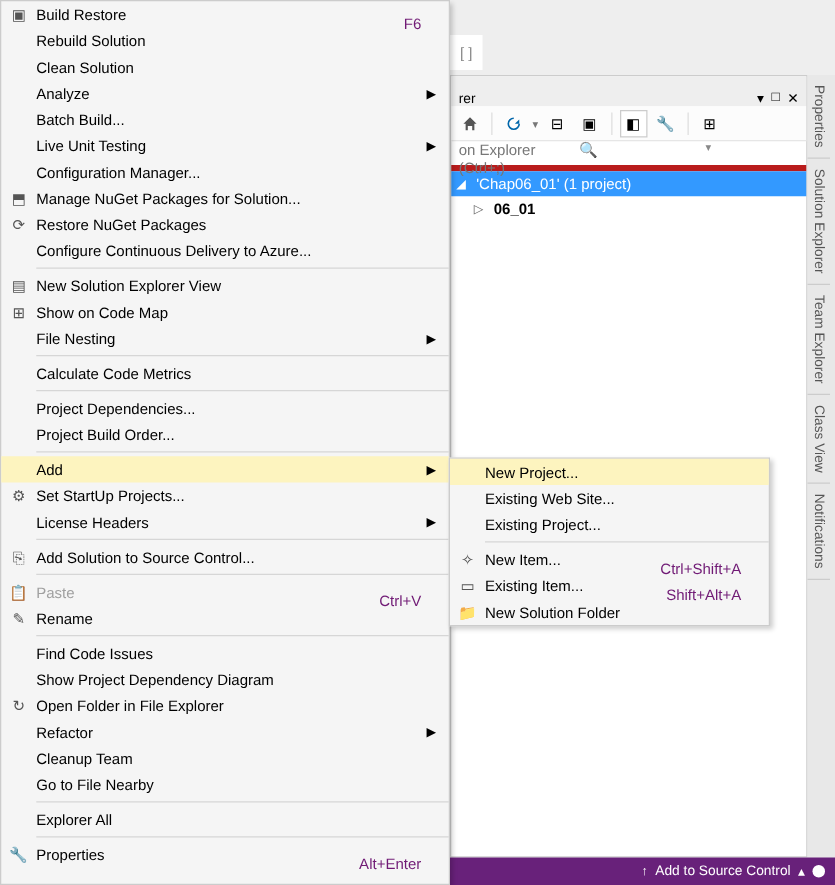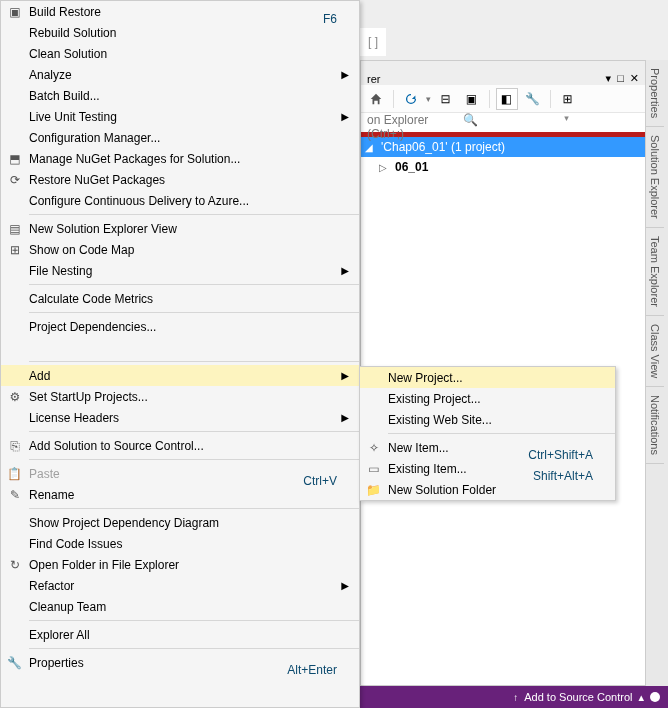--- a/index.html
+++ b/index.html
@@ -11,21 +11,21 @@
     z-index: 10;
   }
   .menu-item {
     display: flex; align-items: center; height: 21px; padding: 0 6px 0 0;
     cursor: default; position: relative;
   }
   .menu-item.highlighted { background: #fdf4bf; }
   .menu-item.disabled { color: #a0a0a0; }
   .menu-icon { width: 28px; height: 21px; display:flex; align-items:center; justify-content:center; flex-shrink:0; }
   .menu-label { flex: 1; white-space: nowrap; overflow: hidden; }
-  .menu-shortcut { color: #0c4a6e; padding-left: 16px; margin-top: 15px; }
+  .menu-shortcut { color: #701a75; padding-left: 16px; margin-top: 15px; }
   .menu-arrow { width: 16px; text-align: center; font-size: 10px; }
   .menu-sep { height: 1px; background: #d6d6d6; margin: 3px 0 3px 28px; }
 
   .submenu {
     position: absolute; left: 359px; top: 366px; width: 257px;
     background: #f5f5f5; border: 1px solid #ccc; box-shadow: 2px 2px 4px rgba(0,0,0,.2);
     z-index: 20;
   }
 
   .right-pane { position:absolute; left:360px; top:0; right:0; bottom:0; background:#eee; }
@@ -129,20 +129,21 @@
       <div class="menu-arrow"></div>
     </div>
     <div class="menu-sep"></div>
     <div class="menu-item">
       <div class="menu-icon"></div>
       <div class="menu-label">Project Dependencies...</div>
       <div class="menu-arrow"></div>
     </div>
     <div class="menu-item">
       <div class="menu-icon"></div>
+      <div class="menu-label">Project Build Order...</div>
       <div class="menu-arrow"></div>
     </div>
     <div class="menu-sep"></div>
     <div class="menu-item highlighted">
       <div class="menu-icon"></div>
       <div class="menu-label">Add</div>
       <div class="menu-arrow">▶</div>
     </div>
     <div class="menu-item">
       <div class="menu-icon" style="font-size: 12px; color: rgb(85, 85, 85);">⚙</div>
@@ -168,41 +169,46 @@
       <div class="menu-arrow"></div>
     </div>
     <div class="menu-item">
       <div class="menu-icon" style="font-size: 12px; color: rgb(85, 85, 85);">✎</div>
       <div class="menu-label">Rename</div>
       <div class="menu-arrow"></div>
     </div>
     <div class="menu-sep"></div>
     <div class="menu-item">
       <div class="menu-icon"></div>
+      <div class="menu-label">Find Code Issues</div>
+      <div class="menu-arrow"></div>
+    </div>
+    <div class="menu-item">
+      <div class="menu-icon"></div>
       <div class="menu-label">Show Project Dependency Diagram</div>
-      <div class="menu-arrow"></div>
-    </div>
-    <div class="menu-item">
-      <div class="menu-icon"></div>
-      <div class="menu-label">Find Code Issues</div>
       <div class="menu-arrow"></div>
     </div>
     <div class="menu-item">
       <div class="menu-icon" style="font-size: 12px; color: rgb(85, 85, 85);">↻</div>
       <div class="menu-label">Open Folder in File Explorer</div>
       <div class="menu-arrow"></div>
     </div>
     <div class="menu-item">
       <div class="menu-icon"></div>
       <div class="menu-label">Refactor</div>
       <div class="menu-arrow">▶</div>
     </div>
     <div class="menu-item">
       <div class="menu-icon"></div>
       <div class="menu-label">Cleanup Team</div>
+      <div class="menu-arrow"></div>
+    </div>
+    <div class="menu-item">
+      <div class="menu-icon"></div>
+      <div class="menu-label">Go to File Nearby</div>
       <div class="menu-arrow"></div>
     </div>
     <div class="menu-sep"></div>
     <div class="menu-item">
       <div class="menu-icon"></div>
       <div class="menu-label">Explorer All</div>
       <div class="menu-arrow"></div>
     </div>
     <div class="menu-sep"></div>
     <div class="menu-item">
@@ -213,26 +219,26 @@
     </div>
   </div>
 <div class="submenu" id="sub-menu">
     <div class="menu-item highlighted">
       <div class="menu-icon"></div>
       <div class="menu-label">New Project...</div>
       <div class="menu-arrow"></div>
     </div>
     <div class="menu-item">
       <div class="menu-icon"></div>
+      <div class="menu-label">Existing Web Site...</div>
+      <div class="menu-arrow"></div>
+    </div>
+    <div class="menu-item">
+      <div class="menu-icon"></div>
       <div class="menu-label">Existing Project...</div>
-      <div class="menu-arrow"></div>
-    </div>
-    <div class="menu-item">
-      <div class="menu-icon"></div>
-      <div class="menu-label">Existing Web Site...</div>
       <div class="menu-arrow"></div>
     </div>
     <div class="menu-sep"></div>
     <div class="menu-item">
       <div class="menu-icon" style="font-size: 12px; color: rgb(85, 85, 85);">✧</div>
       <div class="menu-label">New Item...</div>
       <div class="menu-shortcut">Ctrl+Shift+A</div>
       <div class="menu-arrow"></div>
     </div>
     <div class="menu-item">

